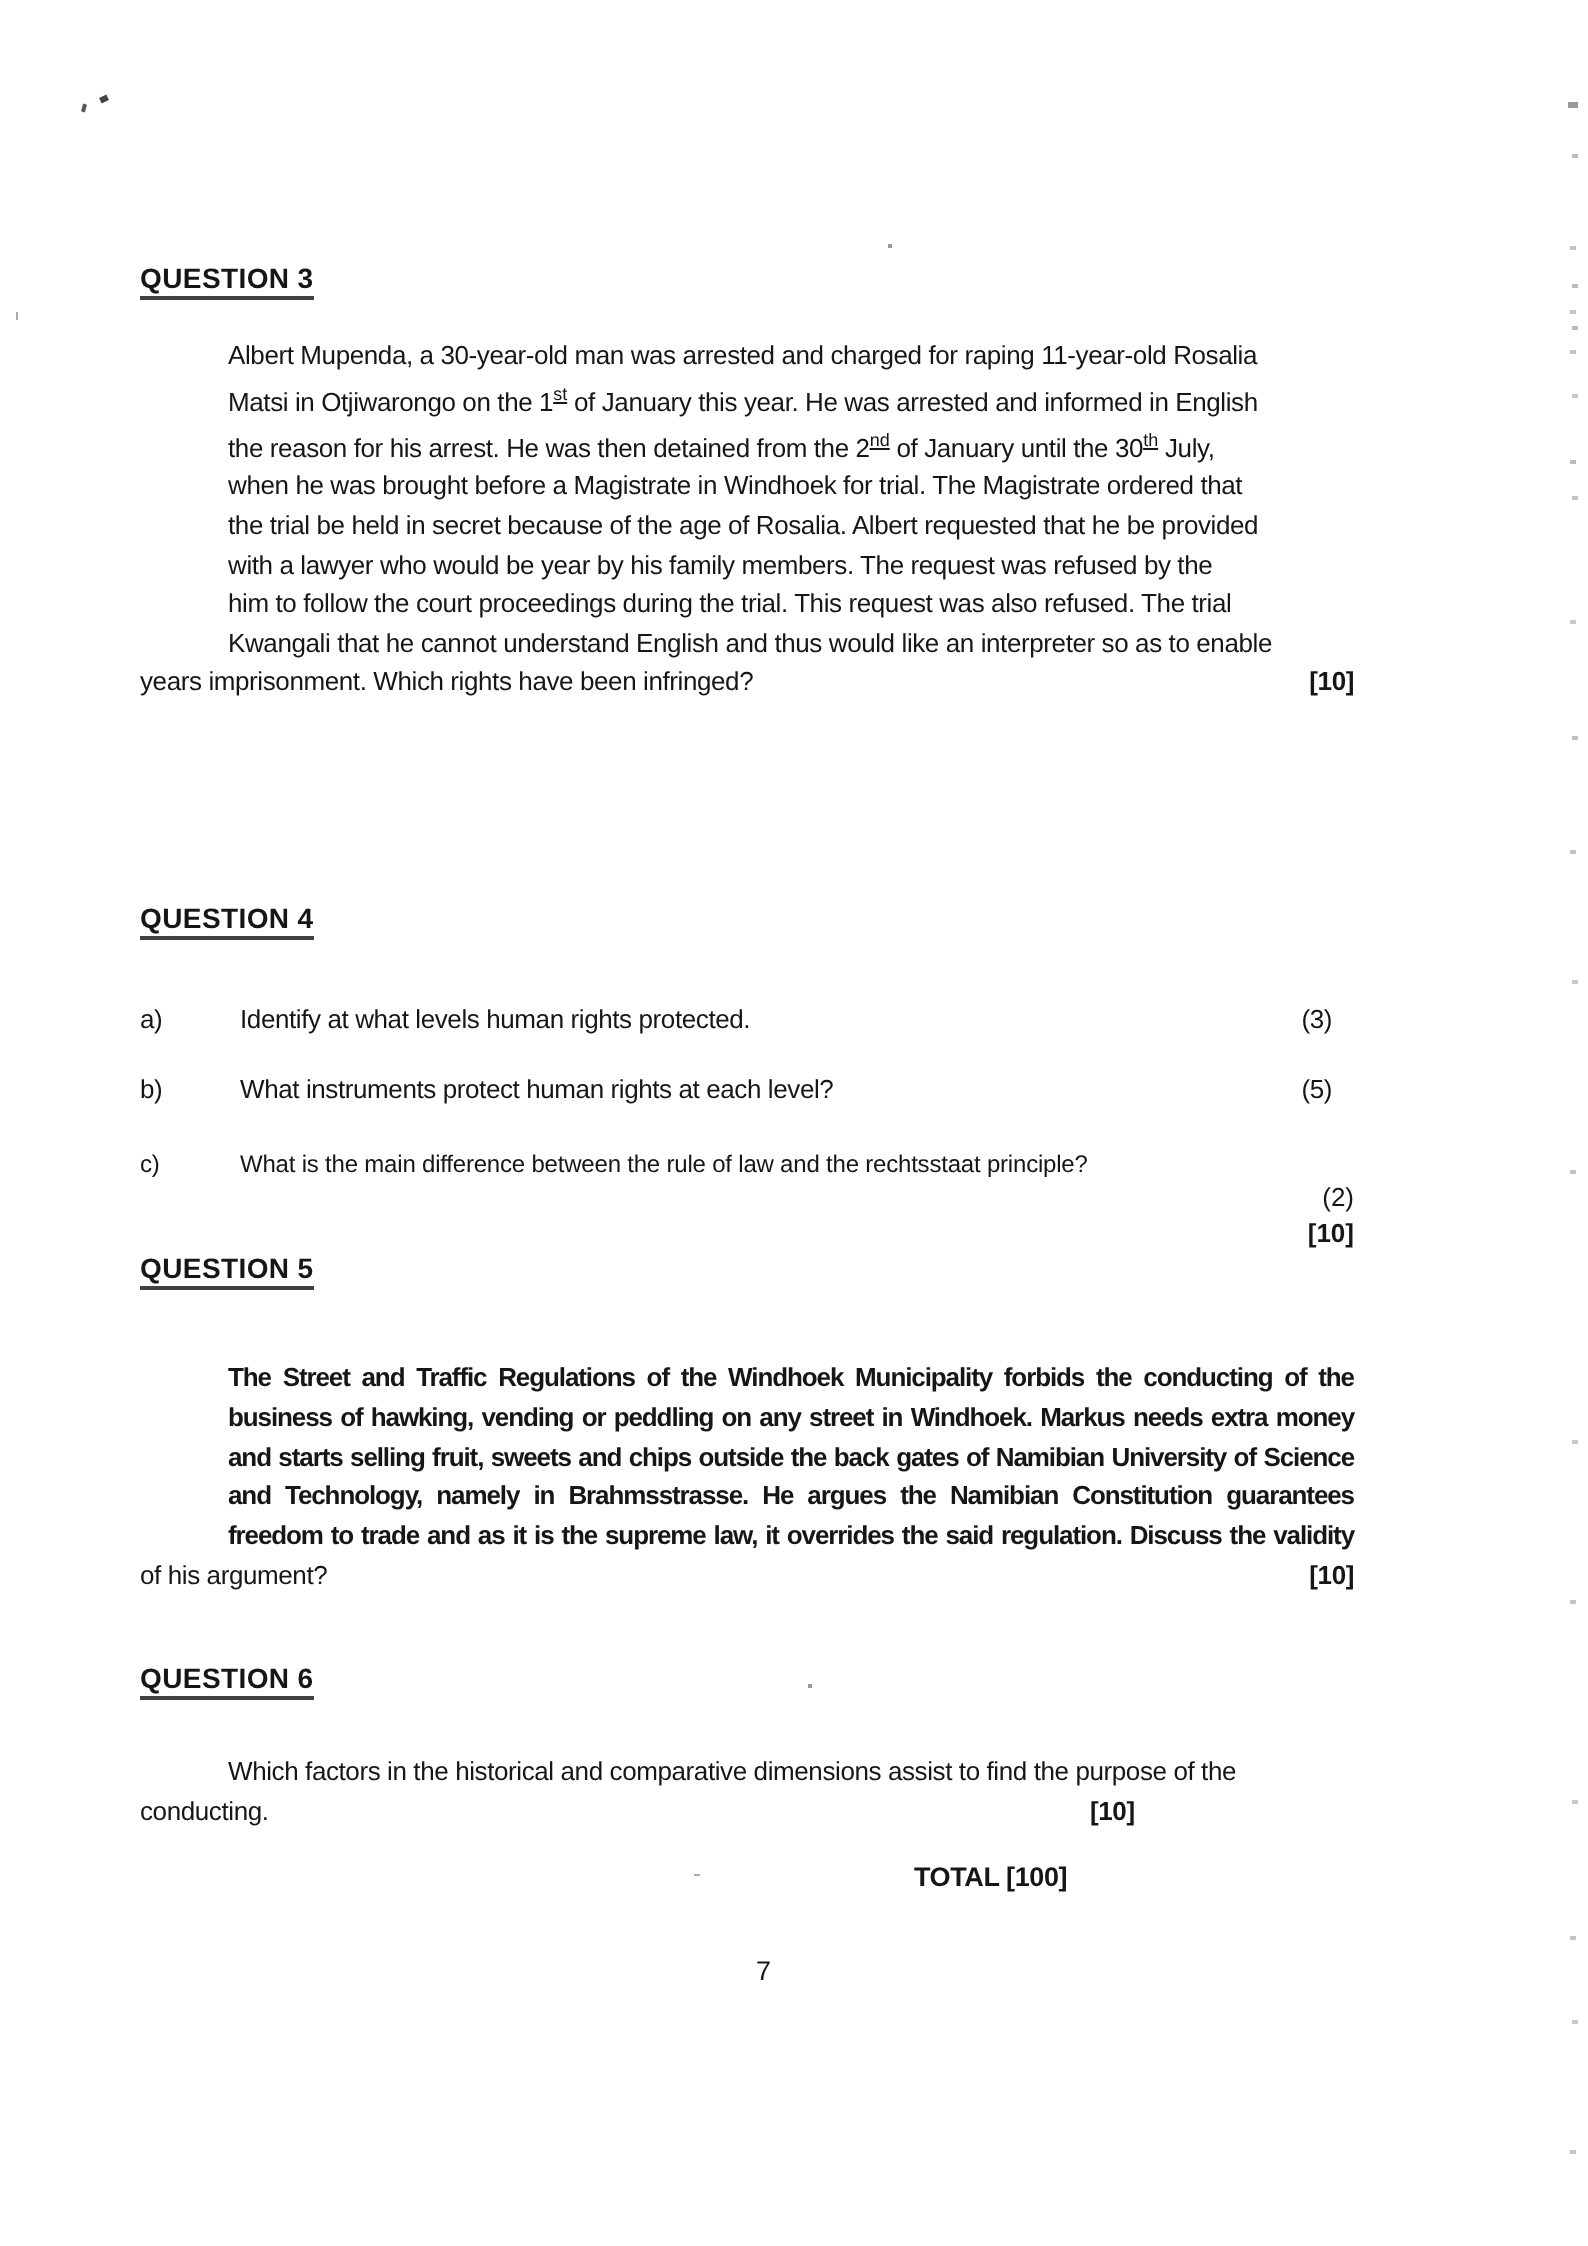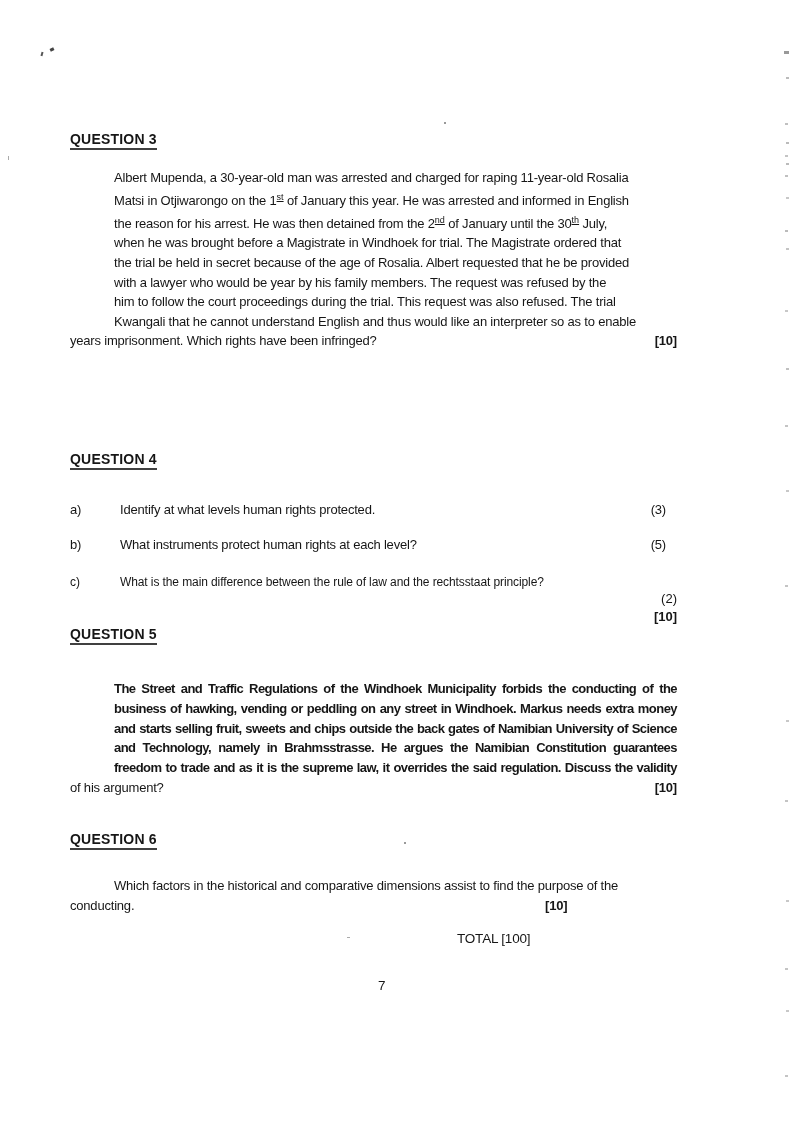--- a/index.html
+++ b/index.html
@@ -21,21 +21,21 @@
   .bold{font-weight:700;}
   sup{font-size:9px;vertical-align:super;letter-spacing:0;text-decoration:underline;}
   .q4row{display:flex;font-size:13px;letter-spacing:-0.2px;line-height:16px;}
   .q4label{width:50px;flex:none;}
   .q4text{flex:1;}
   .q4marks{width:52px;flex:none;text-align:right;padding-right:11px;}
   .q4row.small{font-size:12px;letter-spacing:-0.1px;}
   .rightcol{text-align:right;padding-right:12px;font-size:13px;}
   .q6last{position:relative;white-space:nowrap;}
   .q6last .mk{position:absolute;left:475px;top:0;}
-  .footer-total{font-size:13.5px;letter-spacing:-0.2px;}
+  .footer-total{font-size:13.5px;letter-spacing:-0.2px;font-weight:bold;}
   .pagenum{font-size:13.5px;}
   .speck{position:absolute;}
 </style>
 </head>
 <body>
 
 <div class="page">
   <div class="content">
 
     <div class="block qheading" style="top:131px">

